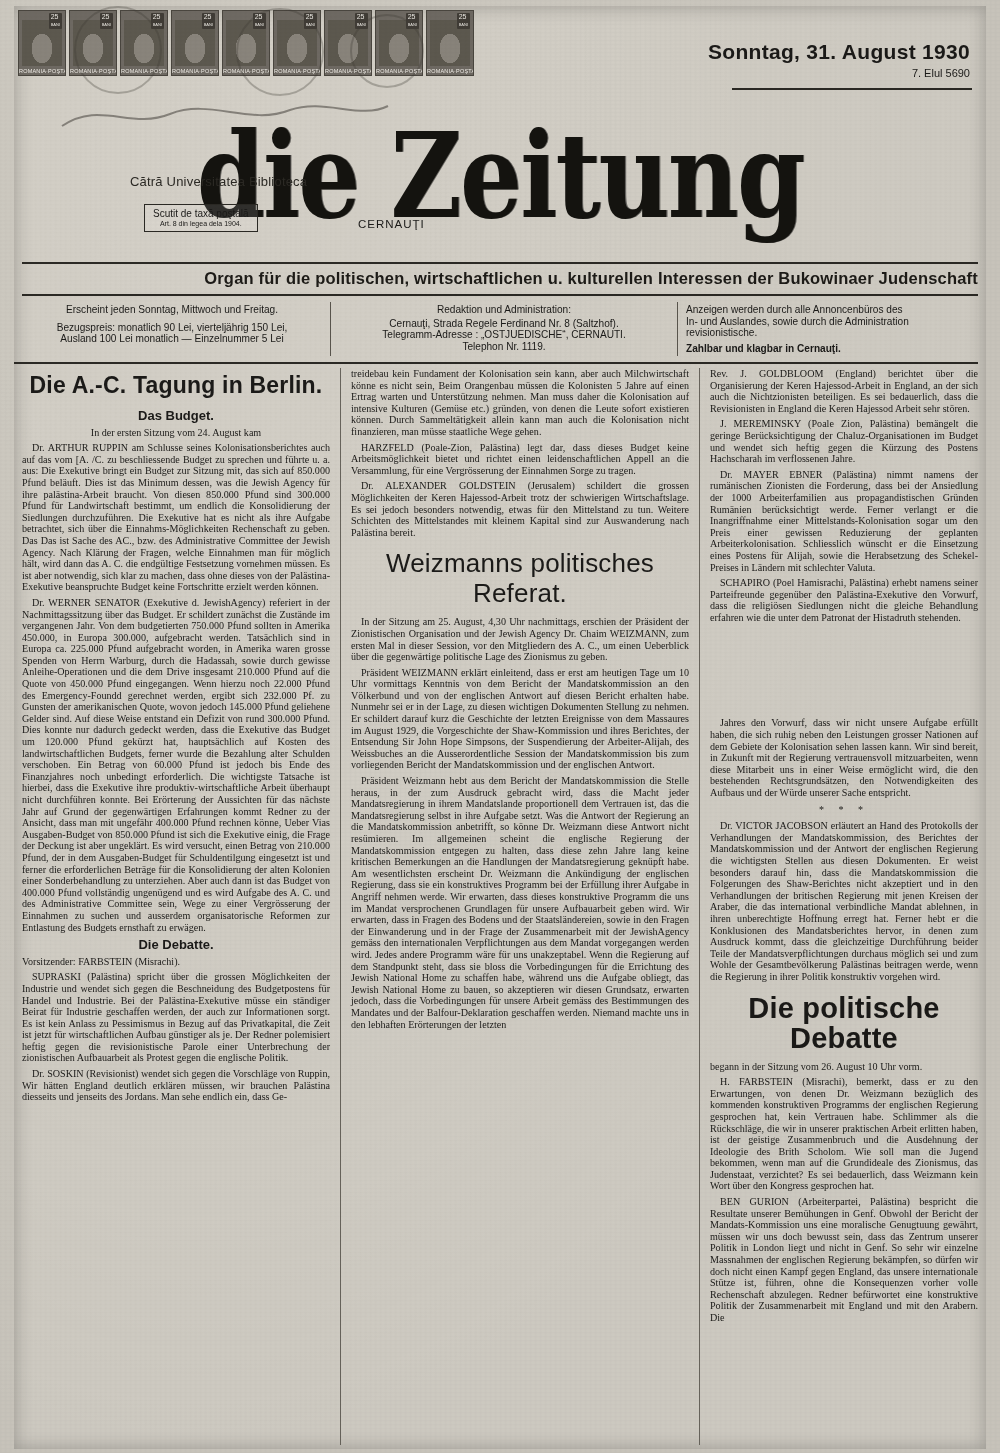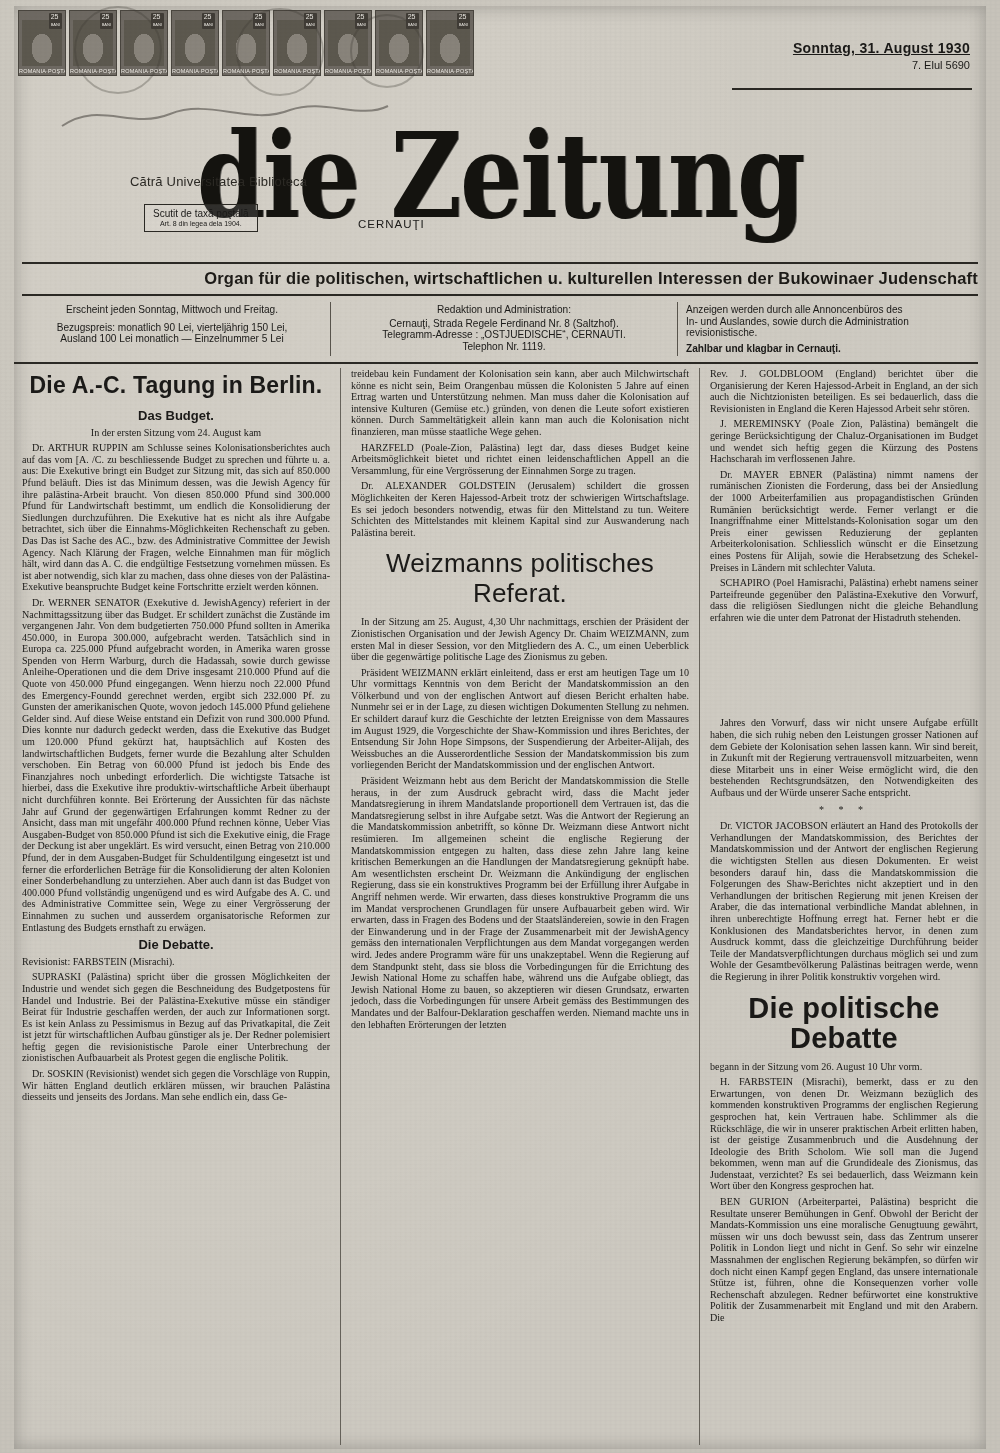--- a/index.html
+++ b/index.html
@@ -85,21 +85,21 @@
     opacity: .5;
   }
 
   
   .dateblock {
     position: absolute;
     right: 30px; top: 40px;
     text-align: right;
     font-family: "Liberation Sans", sans-serif;
   }
-  .dateblock .d1 { font-size: 14px; font-weight: bold; letter-spacing: .3px; text-decoration: underline; }
+  .dateblock .d1 { font-size: 21px; font-weight: bold; letter-spacing: .3px; }
   .dateblock .d2 { font-size: 11px; margin-top: 3px; }
   .rule-top {
     position: absolute;
     right: 28px; top: 88px; width: 240px;
     border-top: 2px solid #2b2924;
   }
 
   
   .masthead {
     position: absolute;
@@ -322,21 +322,21 @@
 
   <div class="body">
 
     <div class="col colA">
       <h1 class="headline">Die A.-C. Tagung in Berlin.</h1>
       <h2 class="subhead">Das Budget.</h2>
       <p class="center noind">In der ersten Sitzung vom 24. August kam</p>
       <p>Dr. ARTHUR RUPPIN am Schlusse seines Kolonisationsberichtes auch auf das vom [A. /C. zu beschliessende Budget zu sprechen und führte u. a. aus: Die Exekutive bringt ein Budget zur Sitzung mit, das sich auf 850.000 Pfund beläuft. Dies ist das Minimum dessen, was die Jewish Agency für ihre palästina-Arbeit braucht. Von diesen 850.000 Pfund sind 300.000 Pfund für Landwirtschaft bestimmt, um endlich die Konsolidierung der Siedlungen durchzuführen. Die Exekutive hat es nicht als ihre Aufgabe betrachtet, sich über die Einnahms-Möglichkeiten Rechenschaft zu geben. Das Das ist Sache des AC., bzw. des Administrative Committee der Jewish Agency. Nach Klärung der Fragen, welche Einnahmen man für möglich hält, wird dann das A. C. die endgültige Festsetzung vornehmen müssen. Es ist aber notwendig, sich klar zu machen, dass ohne dieses von der Palästina-Exekutive beanspruchte Budget keine Fortschritte erzielt werden können.</p>
       <p>Dr. WERNER SENATOR (Exekutive d. JewishAgency) referiert in der Nachmittagssitzung über das Budget. Er schildert zunächst die Zustände im vergangenen Jahr. Von dem budgetierten 750.000 Pfund sollten in Amerika 450.000, in Europa 300.000, aufgebracht werden. Tatsächlich sind in Europa ca. 225.000 Pfund aufgebracht worden, in Amerika waren grosse Spenden von Herrn Warburg, durch die Hadassah, sowie durch gewisse Anleihe-Operationen und die dem Drive insgesamt 210.000 Pfund auf die Quote von 450.000 Pfund eingegangen. Wenn hierzu noch 22.000 Pfund des Emergency-Foundd gerechnet werden, ergibt sich 232.000 Pf. zu Gunsten der amerikanischen Quote, wovon jedoch 145.000 Pfund geliehene Gelder sind. Auf diese Weise entstand ein Defizit von rund 300.000 Pfund. Dies konnte nur dadurch gedeckt werden, dass die Exekutive das Budget um 120.000 Pfund gekürzt hat, hauptsächlich auf Kosten des landwirtschaftlichen Budgets, ferner wurde die Bezahlung alter Schulden verschoben. Ein Betrag von 60.000 Pfund ist jedoch bis Ende des Finanzjahres noch unbedingt erforderlich. Die wichtigste Tatsache ist hierbei, dass die Exekutive ihre produktiv-wirtschaftliche Arbeit überhaupt nicht durchführen konnte. Bei Erörterung der Aussichten für das nächste Jahr auf Grund der gegenwärtigen Erfahrungen kommt Redner zu der Ansicht, dass man mit ungefähr 400.000 Pfund rechnen könne, Ueber Vias Ausgaben-Budget von 850.000 Pfund ist sich die Exekutive einig, die Frage der Deckung ist aber ungeklärt. Es wird versucht, einen Betrag von 210.000 Pfund, der in dem Ausgaben-Budget für Schuldentilgung eingesetzt ist und ferner die erforderlichen Beträge für die Konsolidierung der alten Kolonien einer Sonderbehandlung zu unterziehen. Aber auch dann ist das Budget von 400.000 Pfund vollständig ungenügend und es wird Aufgabe des A. C. und des Administrative Committee sein, Wege zu einer Vergrösserung der Einnahmen zu suchen und ausserdem organisatorische Reformen zur Entlastung des Budgets ernsthaft zu erwägen.</p>
       <h2 class="subhead">Die Debatte.</h2>
-      <p class="noind">Revisionist: FARBSTEIN (Misrachi).</p>
+      <p class="noind">Vorsitzender: FARBSTEIN (Misrachi).</p>
       <p>SUPRASKI (Palästina) spricht über die grossen Möglichkeiten der Industrie und wendet sich gegen die Beschneidung des Budgetpostens für Handel und Industrie. Bei der Palästina-Exekutive müsse ein ständiger Beirat für Industrie geschaffen werden, der auch zur Informationen sorgt. Es ist kein Anlass zu Pessimismus in Bezug auf das Privatkapital, die Zeit ist jetzt für wirtschaftlichen Aufbau günstiger als je. Der Redner polemisiert heftig gegen die revisionistische Parole einer Unterbrechung der zionistischen Aufbauarbeit als Protest gegen die englische Politik.</p>
       <p>Dr. SOSKIN (Revisionist) wendet sich gegen die Vorschläge von Ruppin, Wir hätten England deutlich erklären müssen, wir brauchen Palästina diesseits und jenseits des Jordans. Man sehe endlich ein, dass Ge-</p>
     </div>
 
     <div class="col colB">
       <p class="noind">treidebau kein Fundament der Kolonisation sein kann, aber auch Milchwirtschaft könne es nicht sein, Beim Orangenbau müssen die Kolonisten 5 Jahre auf einen Ertrag warten und Unterstützung nehmen. Man muss daher die Kolonisation auf intensive Kulturen (Gemüse etc.) gründen, von denen die Leute sofort existieren können. Durch Sammeltätigkeit allein kann man auch die Kolonisation nicht finanzieren, man müsse staatliche Wege gehen.</p>
       <p>HARZFELD (Poale-Zion, Palästina) legt dar, dass dieses Budget keine Arbeitsmöglichkeit bietet und richtet einen leidenschaftlichen Appell an die Versammlung, für eine Vergrösserung der Einnahmen Sorge zu tragen.</p>
       <p>Dr. ALEXANDER GOLDSTEIN (Jerusalem) schildert die grossen Möglichkeiten der Keren Hajessod-Arbeit trotz der schwierigen Wirtschaftslage. Es sei jedoch besonders notwendig, etwas für den Mittelstand zu tun. Weitere Schichten des Mittelstandes mit kleinem Kapital sind zur Auswanderung nach Palästina bereit.</p>
       <h2 class="xhead">Weizmanns politisches Referat.</h2>
       <p>In der Sitzung am 25. August, 4,30 Uhr nachmittags, erschien der Präsident der Zionistischen Organisation und der Jewish Agency Dr. Chaim WEIZMANN, zum ersten Mal in dieser Session, vor den Mitgliedern des A. C., um einen Ueberblick über die gegenwärtige politische Lage des Zionismus zu geben.</p>

